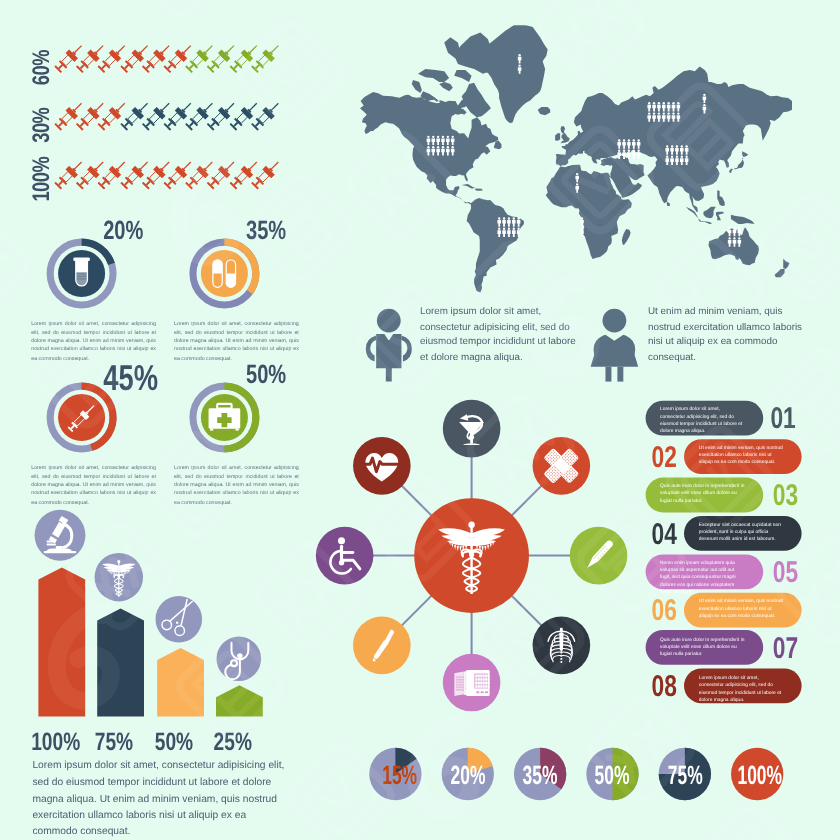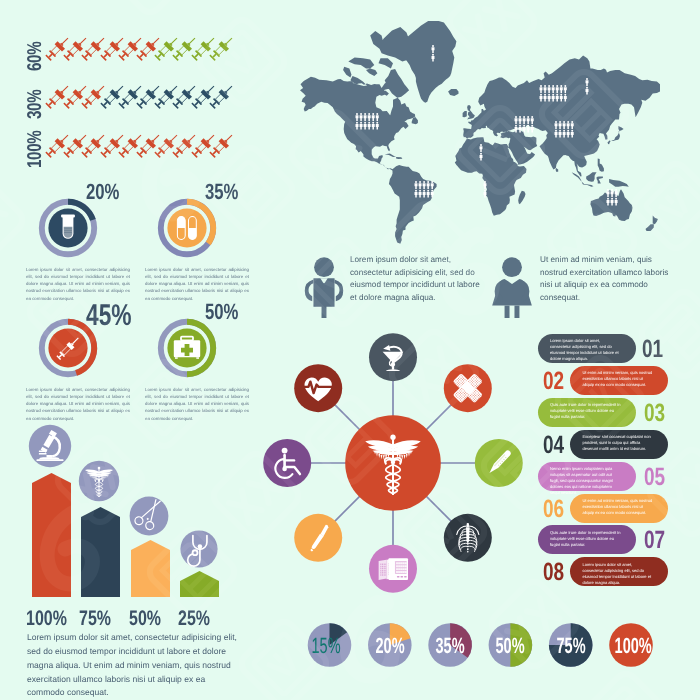--- a/index.html
+++ b/index.html
@@ -1493,21 +1493,21 @@
 <circle cx="389.8" cy="645.0" r="21.8" fill="#9298bd"></circle>
 <path d="M389.8,645.0 L389.80,623.20 A21.8,21.8 0 0 1 410.53,638.26 Z" fill="#f7a94d"></path>
 <circle cx="450.1" cy="645.0" r="21.8" fill="#9298bd"></circle>
 <path d="M450.1,645.0 L450.10,623.20 A21.8,21.8 0 0 1 467.74,657.81 Z" fill="#8c3f63"></path>
 <circle cx="510.4" cy="645.0" r="21.8" fill="#9298bd"></circle>
 <path d="M510.4,645.0 L510.40,623.20 A21.8,21.8 0 0 1 510.40,666.80 Z" fill="#86ab28"></path>
 <circle cx="570.7" cy="645.0" r="21.8" fill="#9298bd"></circle>
 <path d="M570.7,645.0 L570.70,623.20 A21.8,21.8 0 1 1 548.90,645.00 Z" fill="#2d4356"></path>
 <circle cx="631.0" cy="645.0" r="21.8" fill="#d0492b"></circle>
 </svg>
-<div class="abs" style="left:13.5px;top:23.0px;width:52px;text-align:left;font-size:22px;font-weight:normal;color:#0f766e;white-space:nowrap"><span class="cond2">15%</span></div>
+<div class="abs" style="left:13.5px;top:23.0px;width:52px;text-align:right;font-size:22px;font-weight:bold;color:#c2410c;white-space:nowrap"><span class="cond2">15%</span></div>
 <div class="abs" style="left:73.80000000000001px;top:23.0px;width:52px;text-align:center;font-size:22px;font-weight:bold;color:#ffffff;white-space:nowrap"><span class="cond2">20%</span></div>
 <div class="abs" style="left:134.10000000000002px;top:23.0px;width:52px;text-align:center;font-size:22px;font-weight:bold;color:#ffffff;white-space:nowrap"><span class="cond2">35%</span></div>
 <div class="abs" style="left:194.39999999999998px;top:23.0px;width:52px;text-align:center;font-size:22px;font-weight:bold;color:#ffffff;white-space:nowrap"><span class="cond2">50%</span></div>
 <div class="abs" style="left:254.70000000000005px;top:23.0px;width:52px;text-align:center;font-size:22px;font-weight:bold;color:#ffffff;white-space:nowrap"><span class="cond2">75%</span></div>
 <div class="abs" style="left:315.0px;top:23.0px;width:52px;text-align:center;font-size:22px;font-weight:bold;color:#ffffff;white-space:nowrap"><span class="cond2">100%</span></div>
 </div>
 <div class="abs" style="left:0;top:0;width:700px;height:700px;overflow:hidden;pointer-events:none;opacity:0.16;mix-blend-mode:soft-light">
 <svg width="700" height="700" viewBox="0 0 700 700">
 <defs>
           <g id="wmtile">

